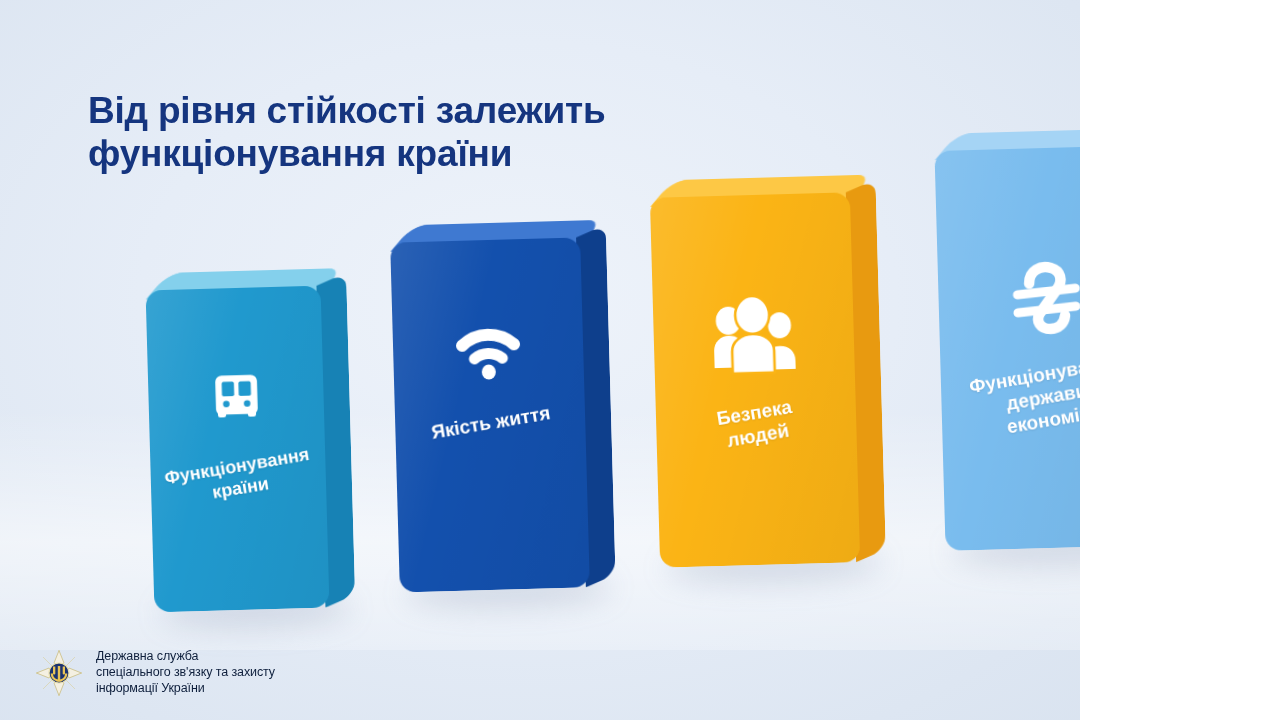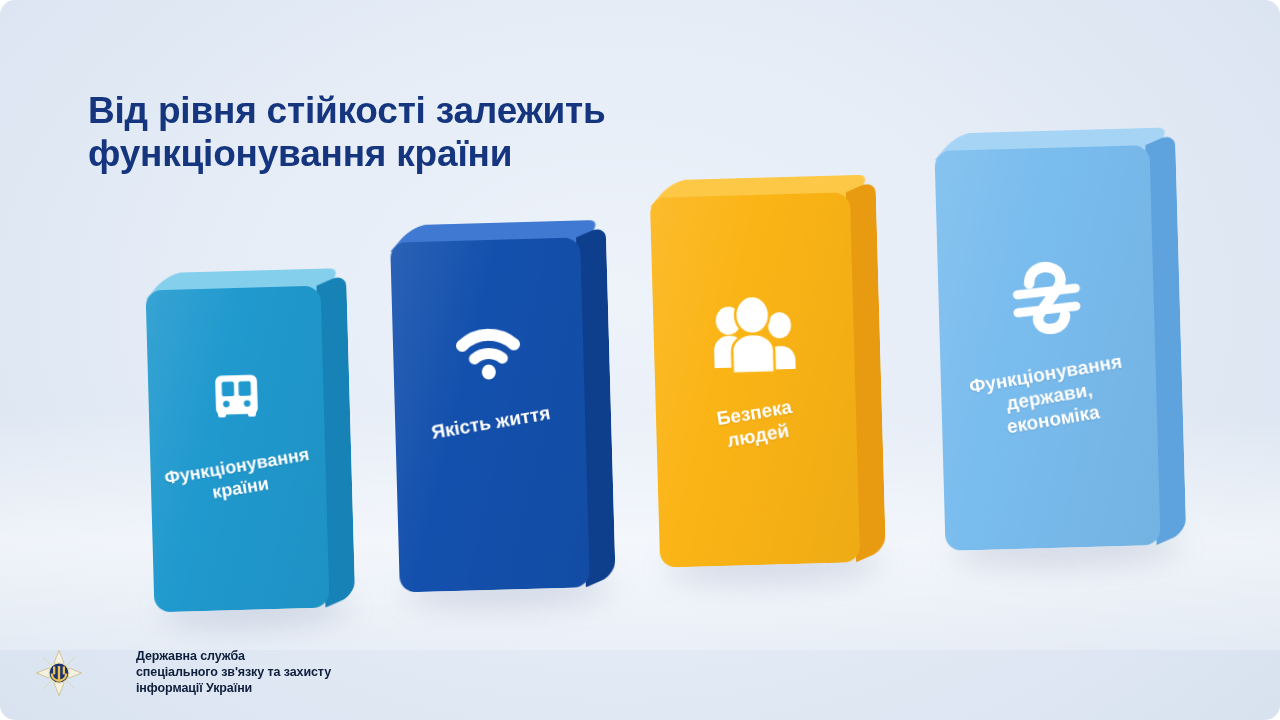--- a/index.html
+++ b/index.html
@@ -6,26 +6,25 @@
     margin: 0;
     padding: 0;
     width: 1280px;
     height: 720px;
     overflow: hidden;
     font-family: "Liberation Sans", sans-serif;
   }
 
   #slide {
     position: relative;
-    width: 1280px;
+    width: 1080px;
     height: 720px;
     background:
       radial-gradient(ellipse 900px 620px at 48% 42%, #eef3fa 0%, #e6edf7 42%, #dde6f2 78%, #d8e2ef 100%);
     overflow: hidden;
-    border-radius: 15px;
   }
 
   
   #ground-sheen {
     position: absolute;
     left: 0;
     right: 0;
     bottom: 70px;
     height: 240px;
     background: linear-gradient(to bottom, rgba(255,255,255,0) 0%, rgba(255,255,255,0.55) 55%, rgba(255,255,255,0.25) 100%);
@@ -141,25 +140,24 @@
 
   #footer-emblem {
     width: 50px;
     height: 50px;
     flex: 0 0 50px;
   }
 
   #footer-text {
     font-size: 12.5px;
     line-height: 1.26;
-    font-weight: bold;
+    font-weight: normal;
     color: #0e1f3c;
     white-space: pre-line;
     letter-spacing: -0.1px;
-    margin-left: 40px;
   }
 </style>
 </head>
 <body>
 
 <div id="slide">
 
   <div id="ground-sheen"></div>
 
   <h1 id="title">Від рівня стійкості залежить

